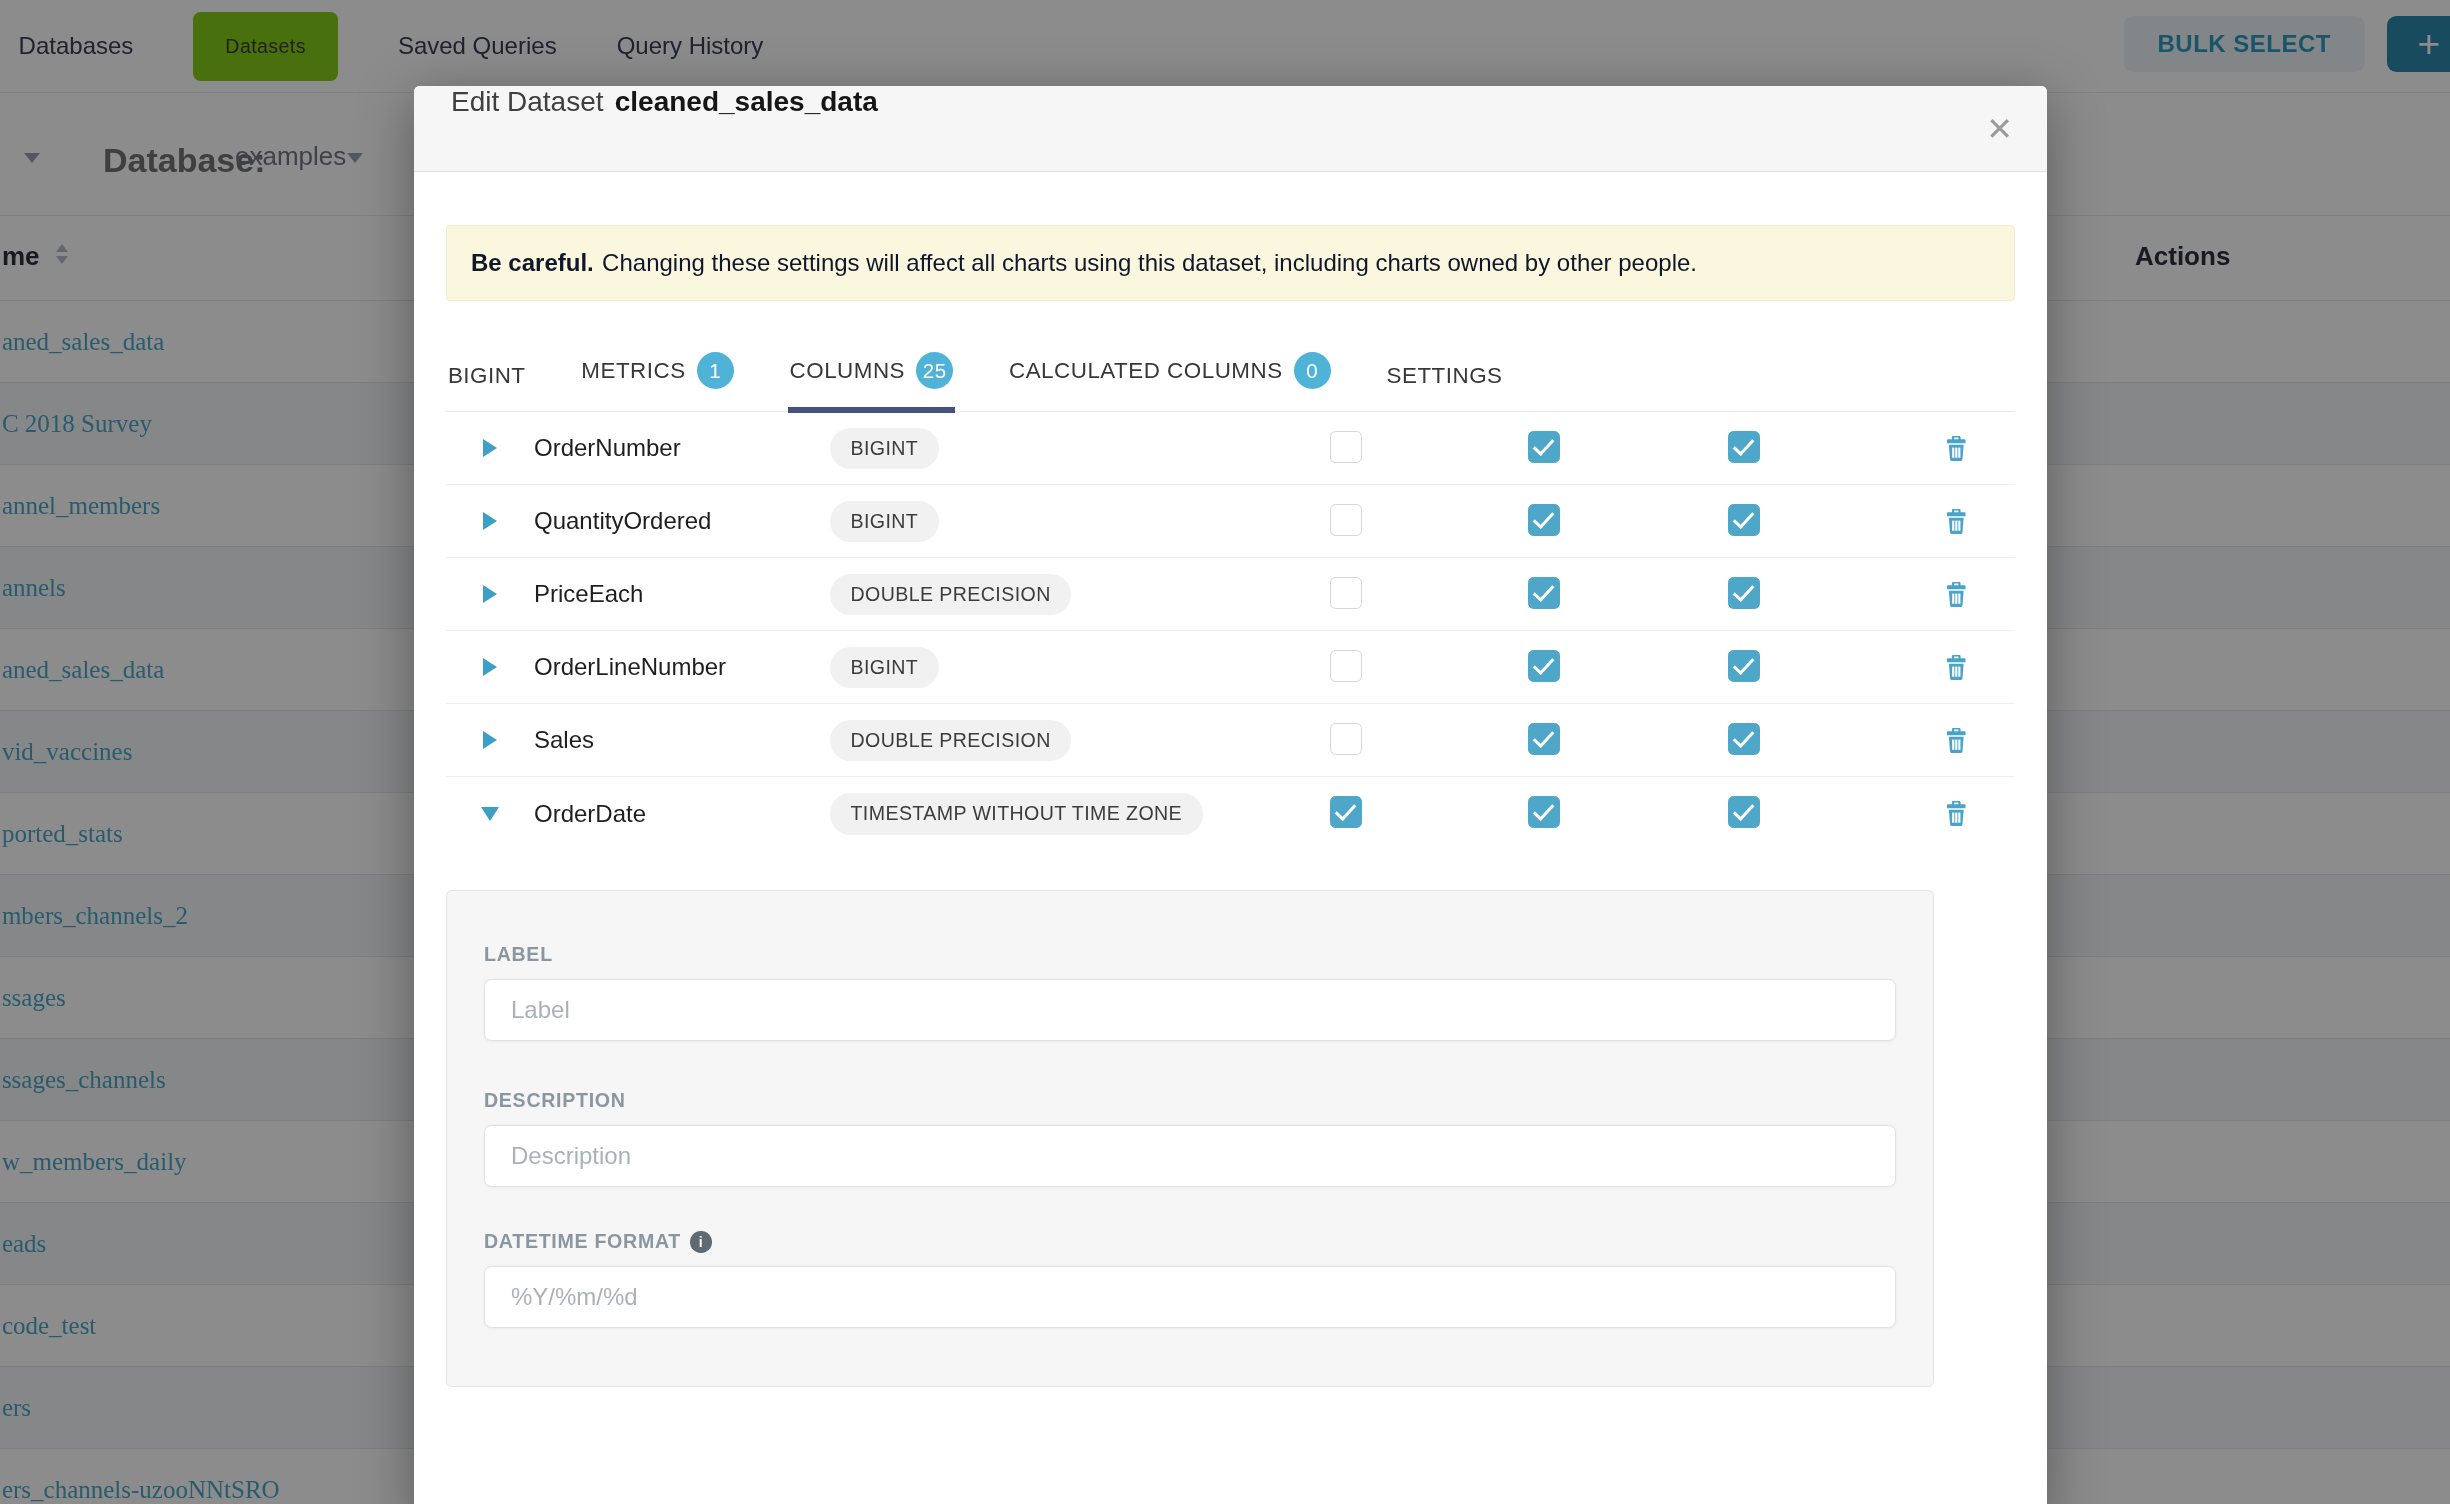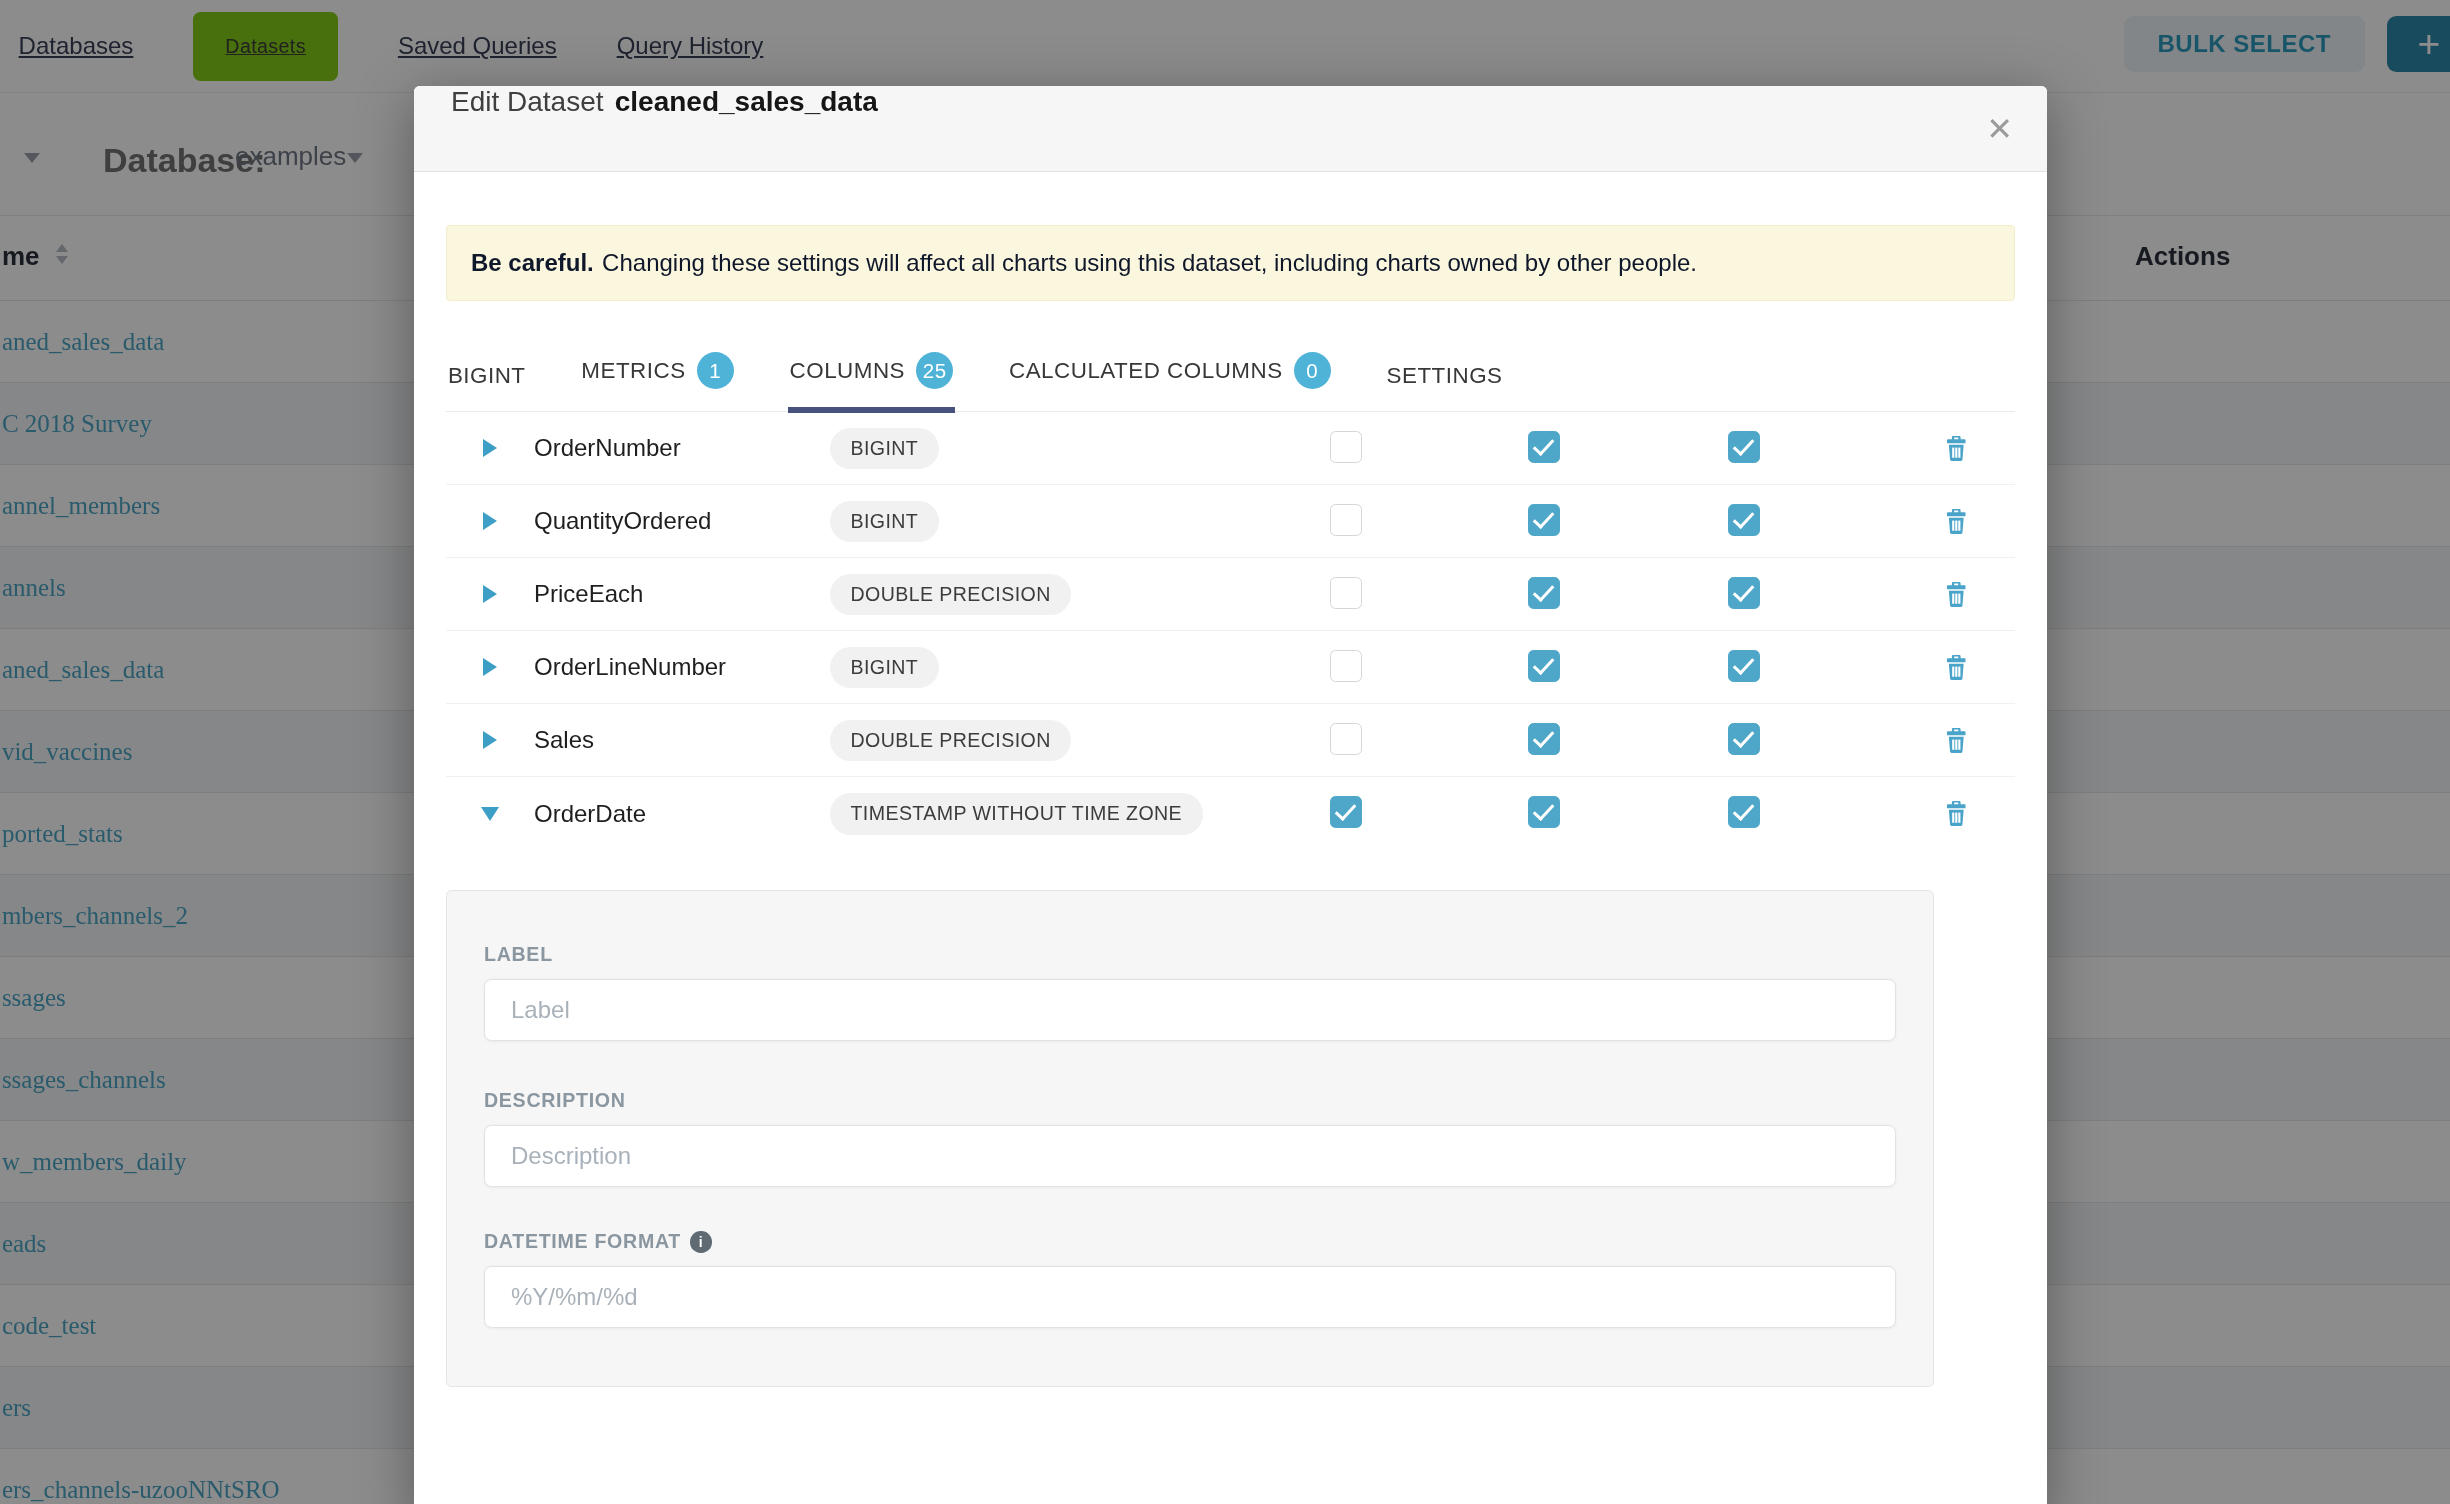--- a/index.html
+++ b/index.html
@@ -4,21 +4,21 @@
 <style>
   html,body{margin:0;padding:0;background:#333;}
   *{box-sizing:border-box;}
   .screen{position:relative;width:2450px;height:1505px;overflow:hidden;background:#fff;
     font-family:"Liberation Sans",sans-serif;}
 
   
   .backdrop{position:absolute;inset:0;background:#fff;}
   .topnav{position:relative;height:93px;display:flex;align-items:center;gap:60px;
     padding-left:18.6px;border-bottom:0.9px solid #ededed;background:#fff;}
-  .nav-item{font-size:24px;color:#3a4158;white-space:nowrap;cursor:pointer;text-decoration:underline;}
+  .nav-item{font-size:24px;color:#3a4158;white-space:nowrap;cursor:pointer;}
   .nav-item.pill{background:#84cc16;border-radius:7.5px;padding:23px 32px;}
   .bulk-btn{position:absolute;top:16px;right:85px;height:56px;display:flex;align-items:center;
     padding:0 34px;border-radius:9.3px;background:#eef5f8;color:#2c9cbf;font-size:24px;
     font-weight:600;letter-spacing:0.5px;}
   .add-btn{position:absolute;top:16px;left:2387px;width:84px;height:56px;border-radius:9.3px;
     background:#2f89ac;color:#fff;font-size:39px;display:flex;align-items:center;justify-content:center;}
   .filterbar{position:relative;height:123px;border-bottom:0.9px solid #e7e7e7;background:#fff;}
   .chev{width:0;height:0;border-left:8.4px solid transparent;border-right:8.4px solid transparent;
     border-top:10.3px solid #9aa1ab;display:inline-block;}
   .fb-chev1{position:absolute;left:24px;top:60px;}

